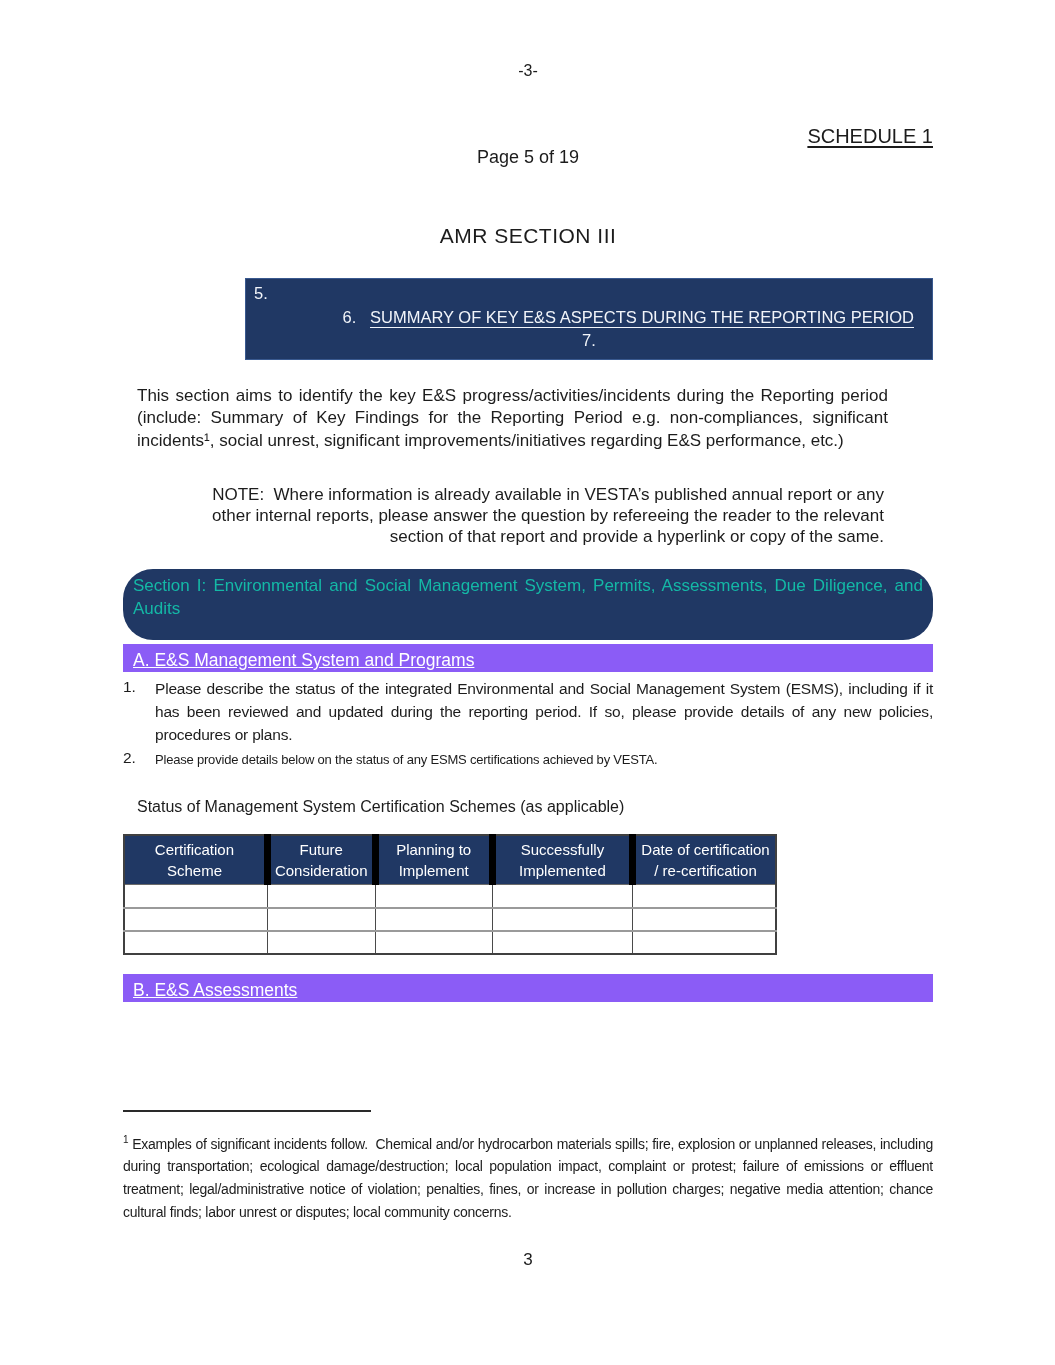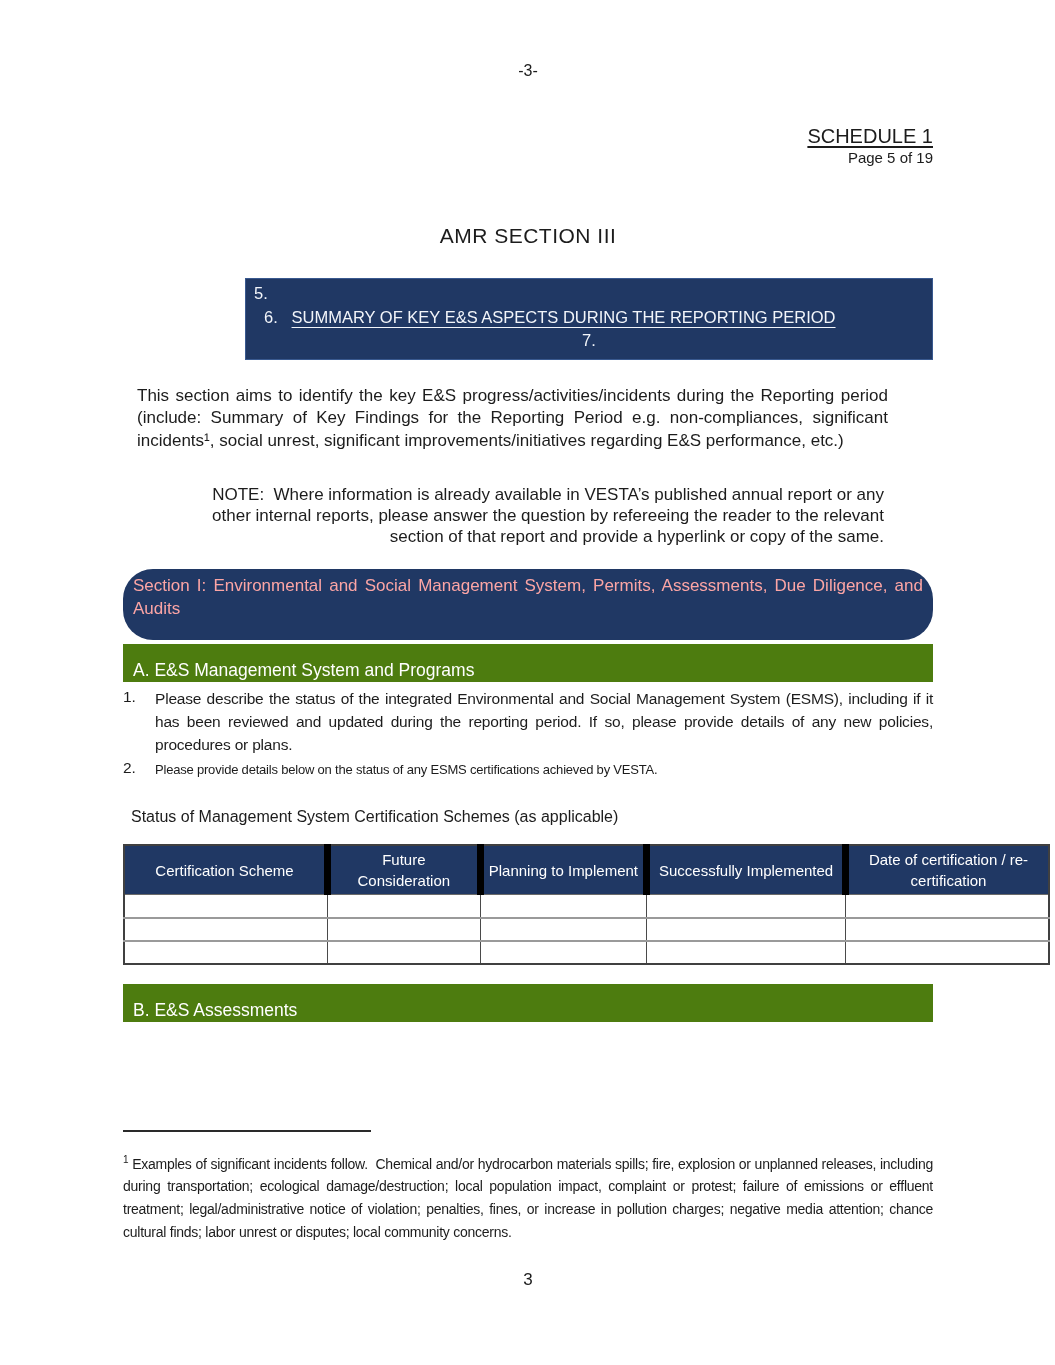--- a/index.html
+++ b/index.html
@@ -4,53 +4,53 @@
 <style>
   * { margin:0; padding:0; box-sizing:border-box; }
   html,body { width:1055px; height:1365px; background:#ffffff; overflow:hidden;
               font-family:"Liberation Sans", sans-serif; color:#1c1c1c; }
   .page { width:1055px; height:1365px; padding:62px 122px 0 123px; position:relative; }
 
   .top-marker { text-align:center; font-size:16px; }
 
   .schedule-block { text-align:right; margin-top:46px; line-height:21px; }
   .schedule-label { font-size:20px; text-decoration:underline; text-underline-offset:3px;margin-top:28px; }
-  .page-of { font-size:15px; }
+  .page-of { font-size:18px;text-align:center; }
 
   .doc-title { text-align:center; margin-top:56px; font-size:21px; letter-spacing:0.5px; }
 
   .banner { background:#203864; color:#f2f5fa; margin-left:122px; width:688px;
             margin-top:30px; padding:3px 8px 6px 8px; font-size:16.5px;
             border:1px solid #39598f; line-height:23.5px; }
   .banner-item5 { text-align:left; }
-  .banner-title-line { text-align:left; padding:0 10px; }
+  .banner-title-line { text-align:right; padding:0 10px; }
   .banner-title-underline { text-decoration:underline; text-underline-offset:4px; }
   .banner-item7 { text-align:center; }
 
   .intro-para { margin:25px 45px 0 14px; font-size:17px; line-height:22.5px;
                 text-align:justify; }
   .note-para  { margin:32px auto 0 auto; max-width:712px; font-size:17px;
                 line-height:21px; text-align:right; }
 
-  .sec1-header { background:#203864; color:#fca5a5; margin-top:22px;
+  .sec1-header { background:#203864; color:#14b8a6; margin-top:22px;
                  padding:5px 10px 20px 10px; font-size:17px; line-height:23px;
                  text-align:justify;border-radius:30px; }
-  .sub-header  { background:#4d7c0f; color:#ffffff; margin-top:4px;
-                 padding:16px 10px 2px 10px; font-size:17.5px; line-height:20px; }
+  .sub-header  { background:#8b5cf6; color:#ffffff; margin-top:4px;
+                 padding:6px 10px 2px 10px; font-size:17.5px; line-height:20px;text-decoration:underline; }
 
   .qlist { margin-top:5px; }
   .qitem { display:flex; margin-top:2px; }
   .qnum  { width:32px; flex:none; font-size:15.5px; padding-top:1px; }
   .qtext-1 { flex:1; font-size:15.5px; letter-spacing:-0.2px; line-height:23px;
              text-align:justify; }
   .qtext-2 { flex:1; font-size:13px; letter-spacing:-0.2px; line-height:24px; }
 
-  .table-caption { margin:26px 0 0 8px; font-size:16px; }
+  .table-caption { margin:26px 0 0 14px; font-size:16px; }
 
-  table.cert { border-collapse:collapse; width:927px; margin-top:18px;
+  table.cert { border-collapse:collapse; width:654px; margin-top:18px;
                border:2px solid #404040; table-layout:fixed; }
   table.cert th { background:#203864; color:#ffffff; font-weight:normal;
                   font-size:15px; line-height:21px; padding:3px 4px;
                   border-left:7px solid #000000; vertical-align:middle; }
   table.cert th:first-child { border-left:none; }
   table.cert td { height:23px; border-left:1px solid #4a4a4a;
                   border-top:2px solid #9a9a9a; }
   table.cert td:first-child { border-left:none; }
   table.cert tbody tr:first-child td { border-top:1px solid #6a6a6a; }
   .col1{width:22%;} .col2{width:16.5%;} .col3{width:18%;} .col4{width:21.5%;} .col5{width:22%;}

